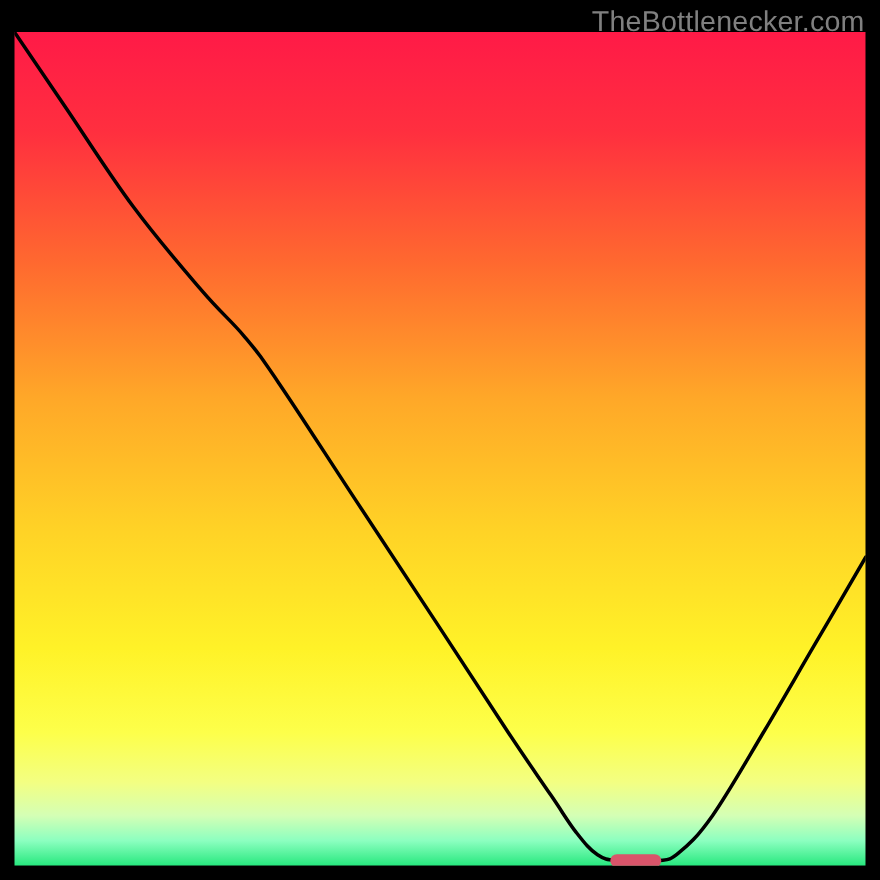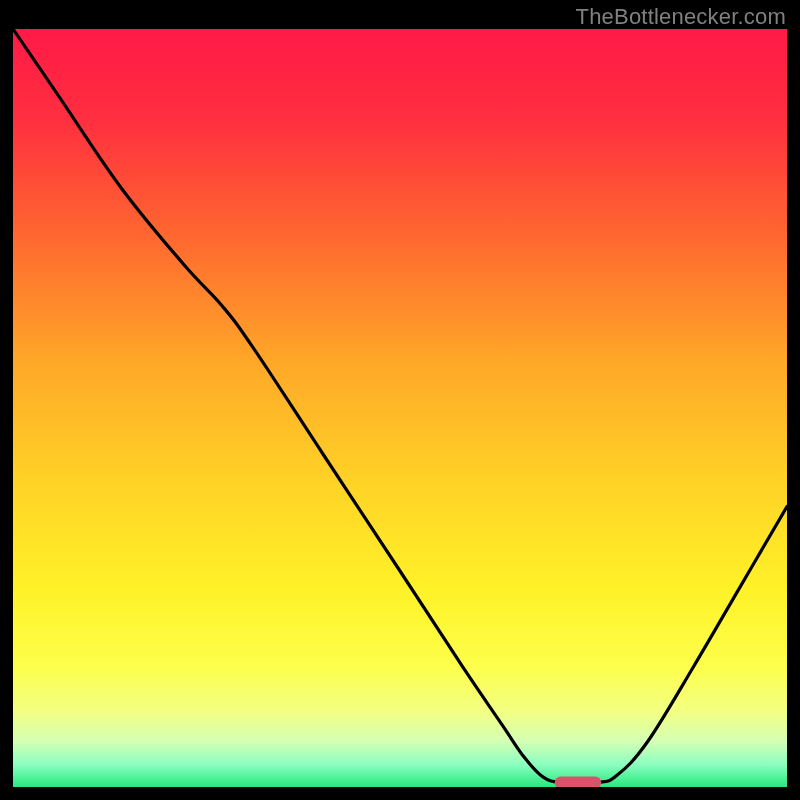--- a/index.html
+++ b/index.html
@@ -24,21 +24,21 @@
     left: 0;
     top: 0;
     width: 774px;
     height: 758px;
   }
   .watermark {
     position: absolute;
     top: 4px;
     right: 14px;
     color: #808080;
-    font-size: 22px;
+    font-size: 26px;
     font-weight: 500;
     letter-spacing: 0.2px;
   }
 </style>
 </head>
 <body>
 
 <div class="watermark">TheBottlenecker.com</div>
 
 <div class="frame">

